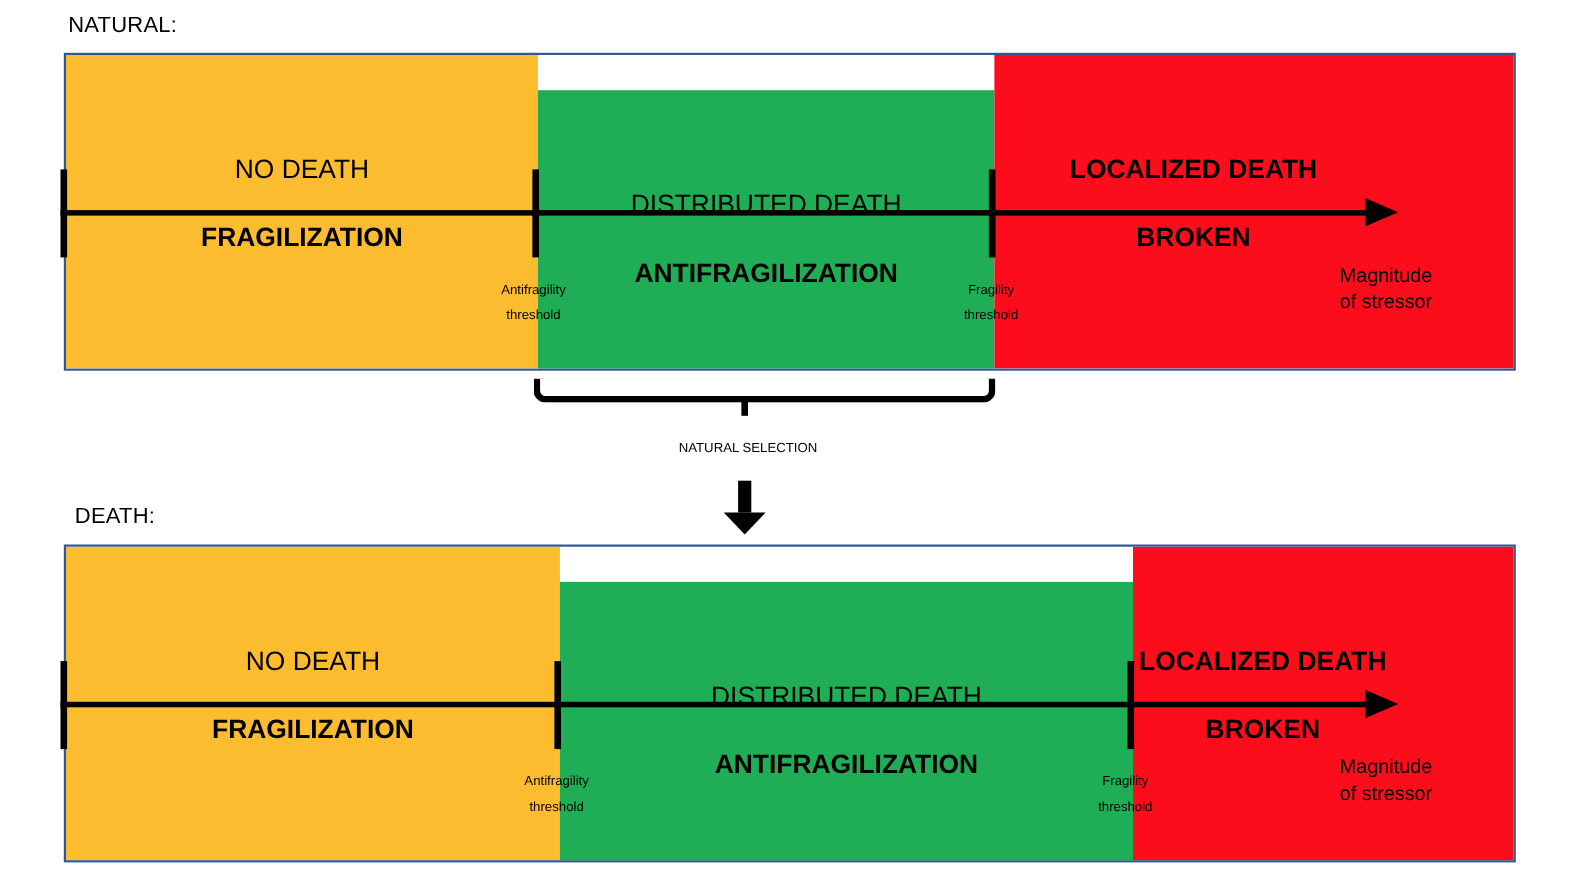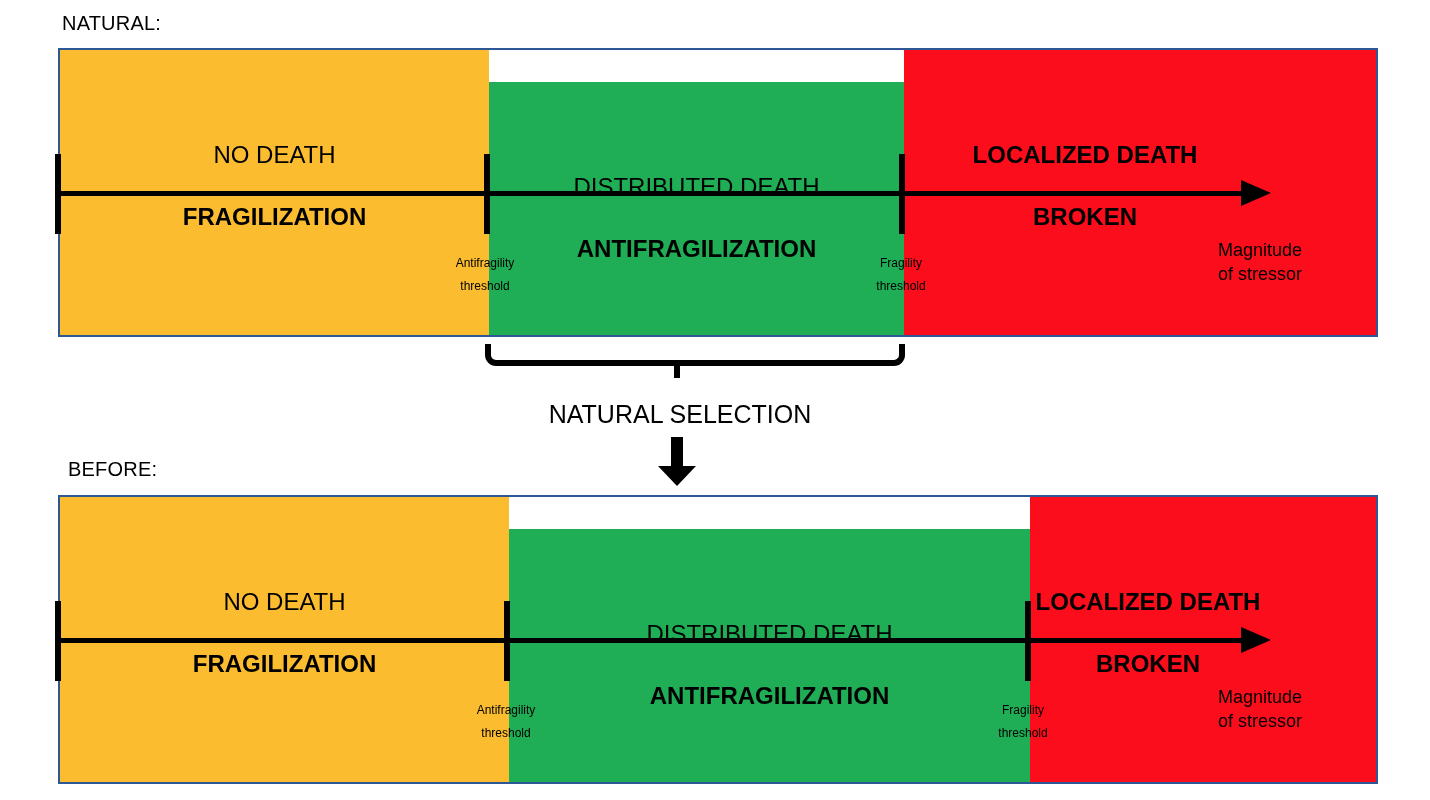--- a/index.html
+++ b/index.html
@@ -38,21 +38,21 @@
   .magnitude{position:absolute;left:1132px;top:170px;width:140px;text-align:center;
              font-size:18px;line-height:24px;margin-top:20px;}
 
   .brace{position:absolute;left:485px;top:344px;width:420px;height:22px;
          box-sizing:border-box;border-left:6px solid #000;border-right:6px solid #000;
          border-bottom:6px solid #000;border-bottom-left-radius:11px;
          border-bottom-right-radius:11px;}
   .brace-nub{position:absolute;left:674px;top:363px;width:6px;height:15px;background:#000;}
 
   .ns-label{position:absolute;left:530px;top:400px;width:300px;text-align:center;
-            font-size:25px;white-space:nowrap;}
+            font-size:12px;white-space:nowrap;}
   .ns-arrow-stem{position:absolute;left:671px;top:437px;width:12px;height:29px;background:#000;}
   .ns-arrow-head{position:absolute;left:658px;top:466px;width:0;height:0;
       border-left:19px solid transparent;border-right:19px solid transparent;
       border-top:20px solid #000;}
 </style>
 </head>
 <body>
 
 <div class="page">
 
@@ -94,21 +94,21 @@
       <div>of stressor</div>
     </div>
   </div>
 
   <div class="brace"></div>
   <div class="brace-nub"></div>
   <div class="ns-label">NATURAL SELECTION</div>
   <div class="ns-arrow-stem"></div>
   <div class="ns-arrow-head"></div>
 
-  <div class="section-title title-after">BEFORE:</div>
+  <div class="section-title title-after">DEATH:</div>
 
   <div class="diagram diagram-after">
     <div class="box">
       <div class="zone zone-orange" style="width:449px">
         <div class="zone-label top">NO DEATH</div>
         <div class="zone-label bottom">FRAGILIZATION</div>
       </div>
       <div class="zone zone-green" style="width:521px">
         <div class="zone-label top">DISTRIBUTED DEATH</div>
         <div class="zone-label bottom">ANTIFRAGILIZATION</div>

